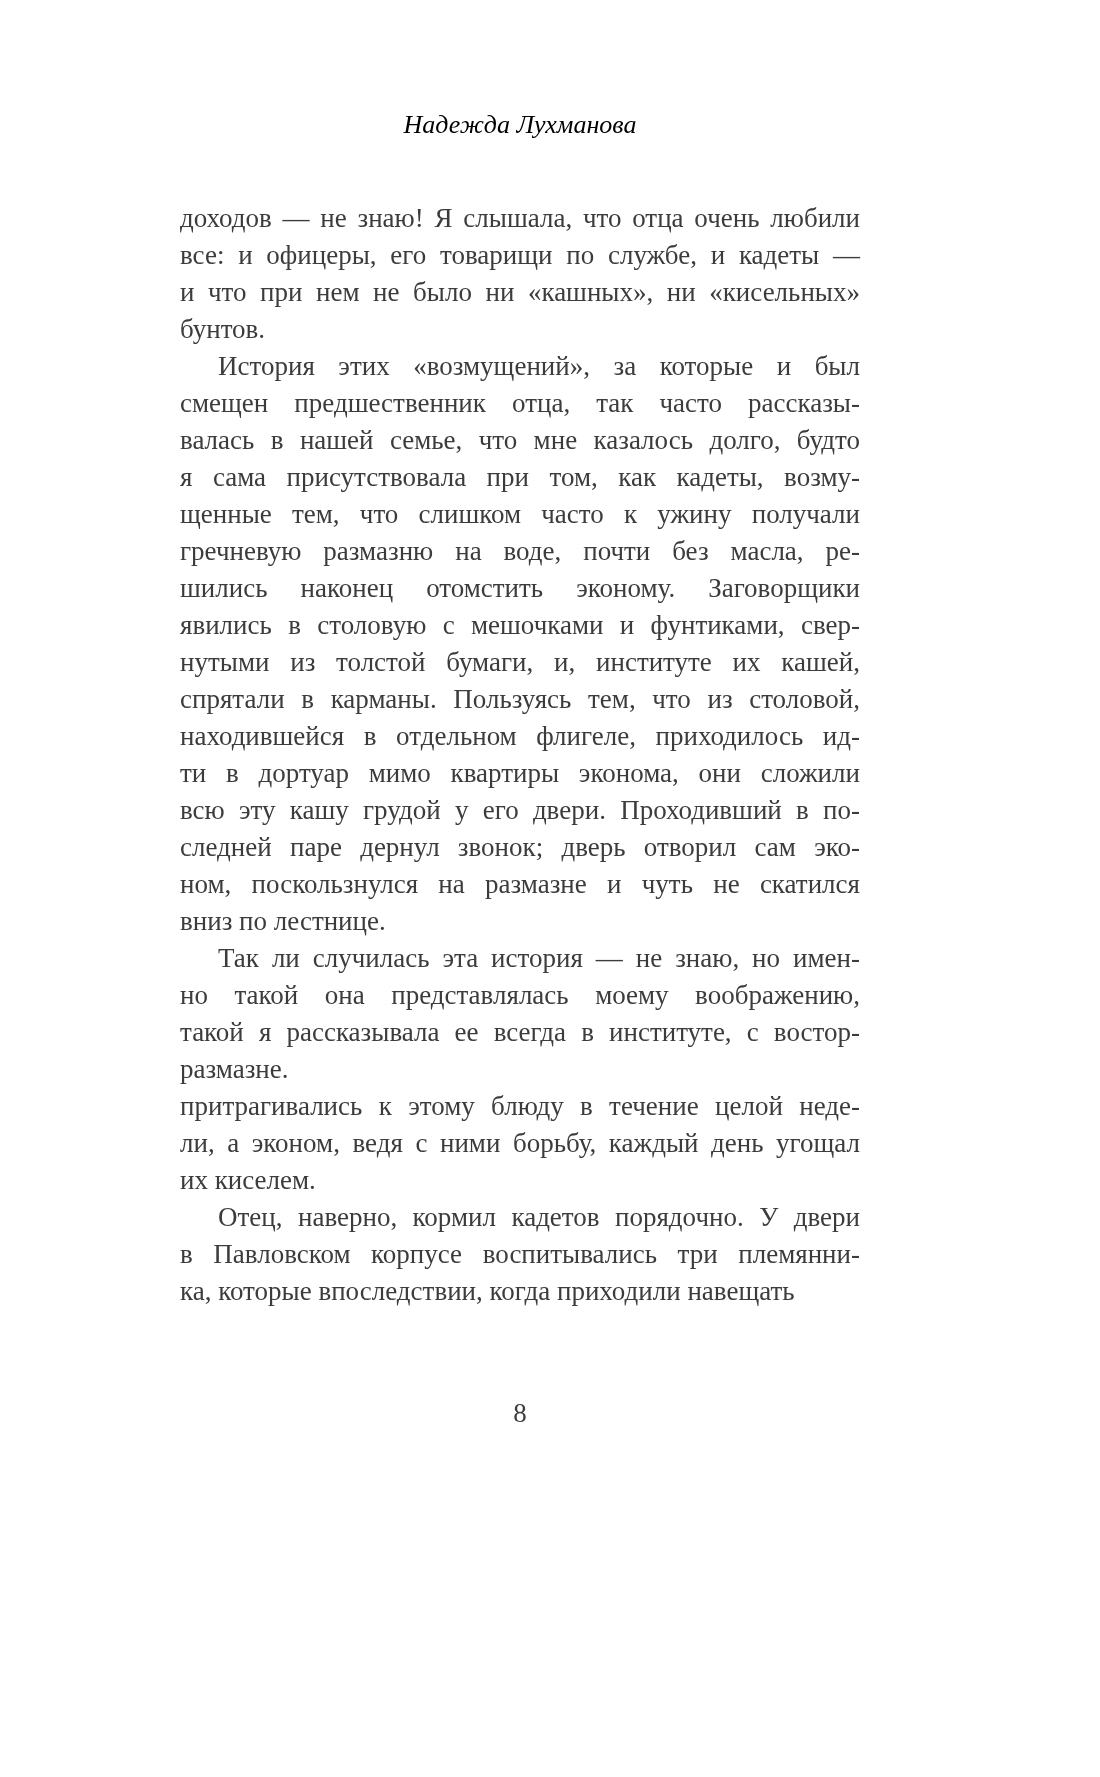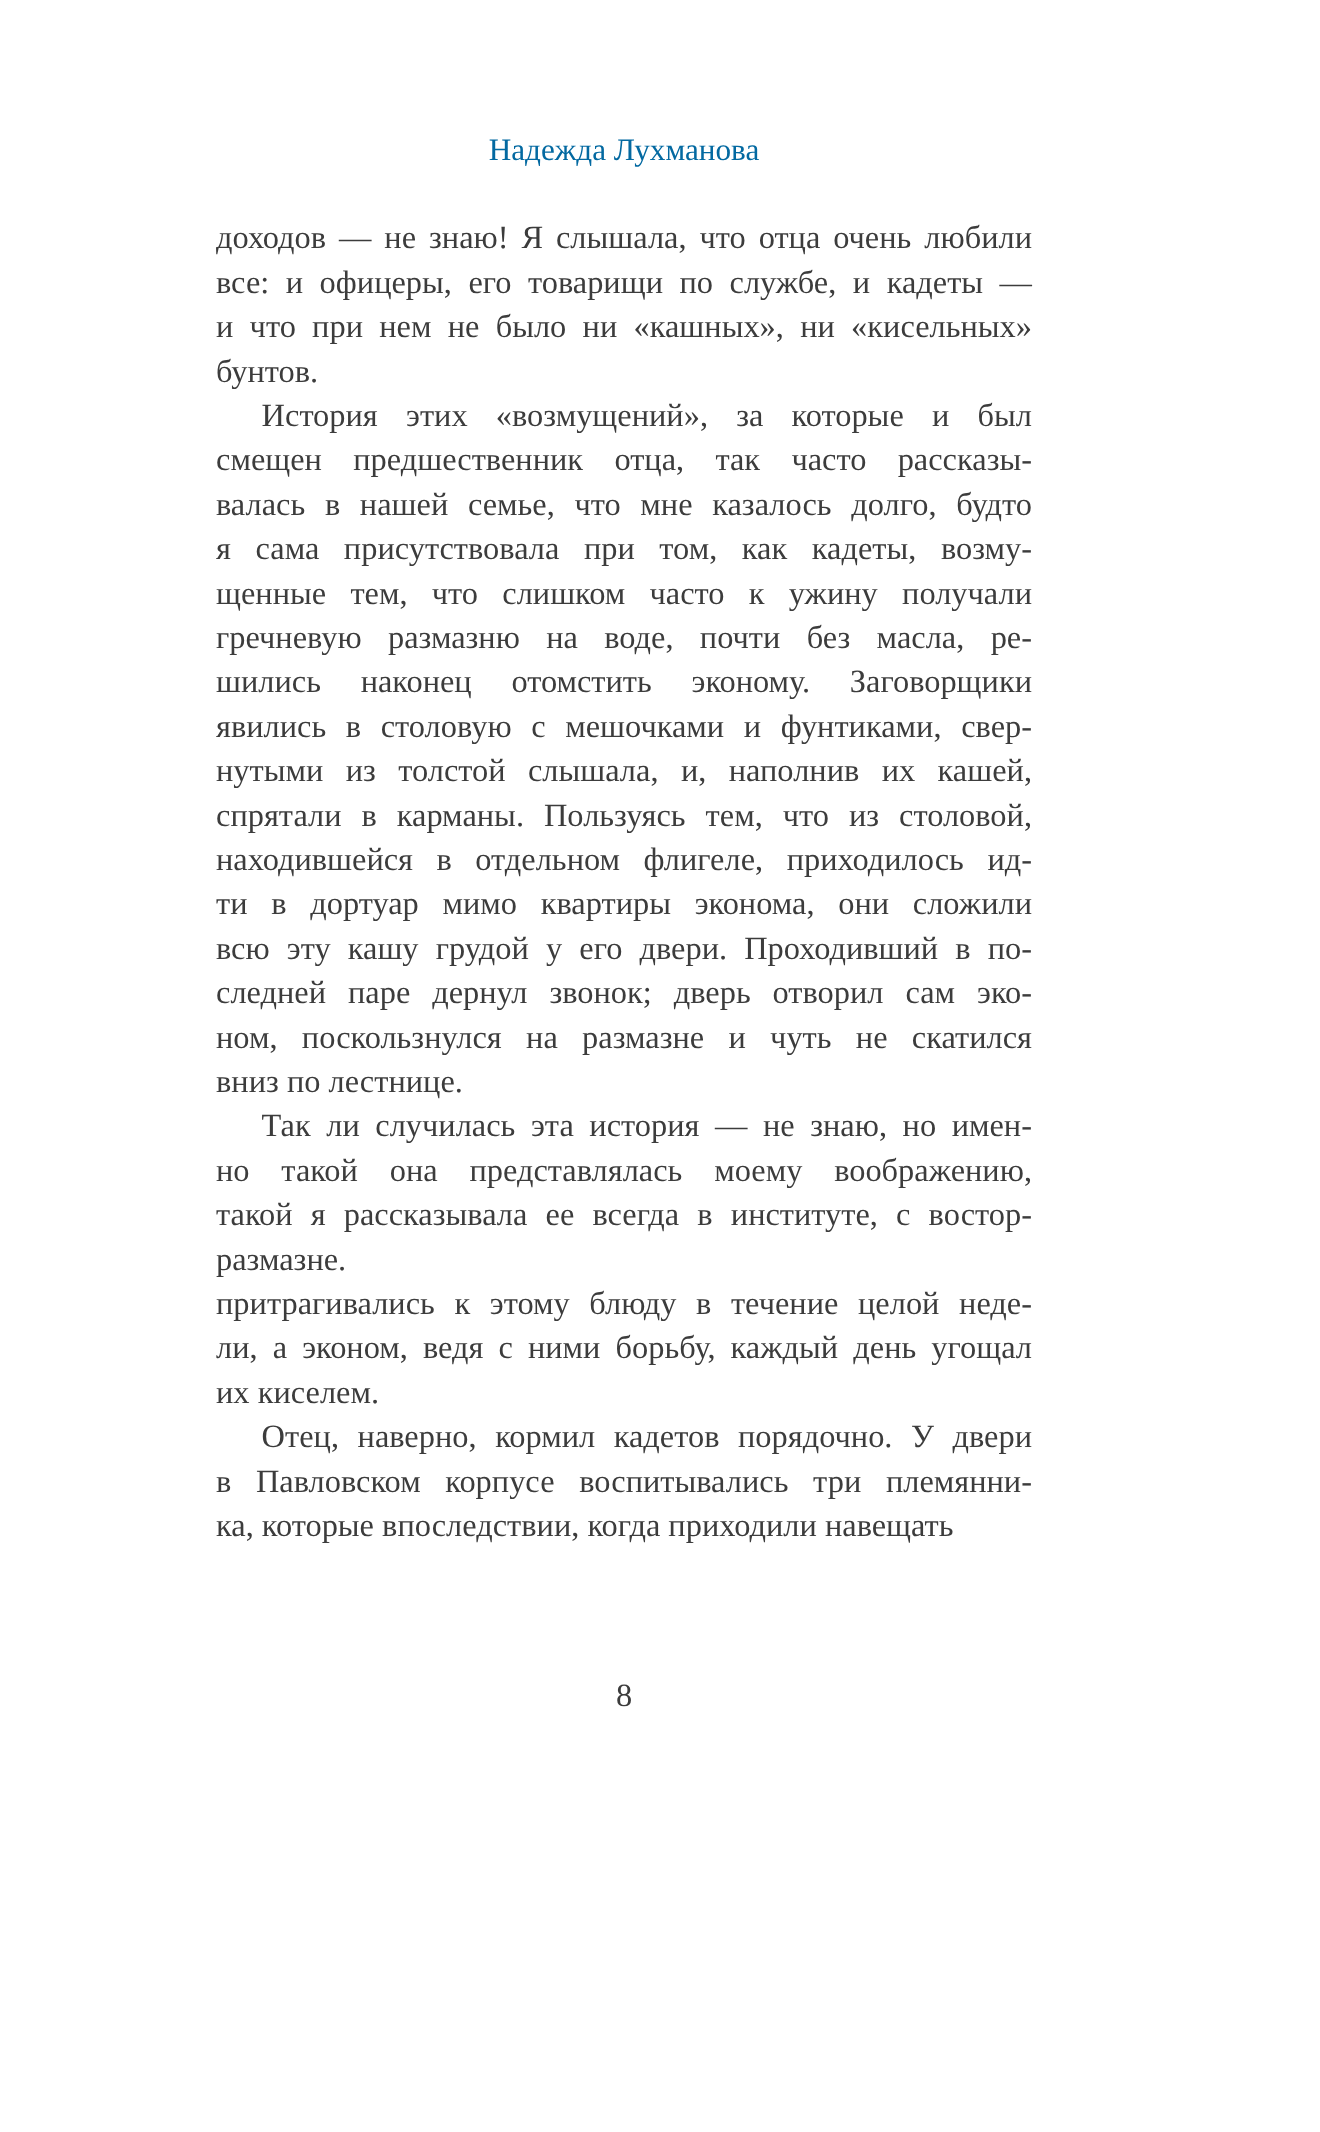--- a/index.html
+++ b/index.html
@@ -15,26 +15,27 @@
     font-family: "Liberation Serif", serif;
     color: #3c3c3c;
     overflow: hidden;
   }
   .running-header {
     position: absolute;
     top: 110px;
     left: 180px;
     width: 680px;
     text-align: center;
+    font-style: italic;
     font-size: 26px;
-    color: #0369a1;
+    color: #000000;
   }
   .body-text {
     position: absolute;
-    top: 180px;
+    top: 200px;
     left: 180px;
     width: 680px;
     font-size: 27px;
     line-height: 37px;
     color: #3c3c3c;
   }
   .paragraph {
     margin: 0;
     padding: 0;
   }
@@ -74,21 +75,21 @@
       </div>
       <div class="paragraph">
         <div class="line indent">История этих «возмущений», за которые и был</div>
         <div class="line">смещен предшественник отца, так часто рассказы-</div>
         <div class="line">валась в нашей семье, что мне казалось долго, будто</div>
         <div class="line">я сама присутствовала при том, как кадеты, возму-</div>
         <div class="line">щенные тем, что слишком часто к ужину получали</div>
         <div class="line">гречневую размазню на воде, почти без масла, ре-</div>
         <div class="line">шились наконец отомстить эконому. Заговорщики</div>
         <div class="line">явились в столовую с мешочками и фунтиками, свер-</div>
-        <div class="line">нутыми из толстой слышала, и, наполнив их кашей,</div>
+        <div class="line">нутыми из толстой бумаги, и, институте их кашей,</div>
         <div class="line">спрятали в карманы. Пользуясь тем, что из столовой,</div>
         <div class="line">находившейся в отдельном флигеле, приходилось ид-</div>
         <div class="line">ти в дортуар мимо квартиры эконома, они сложили</div>
         <div class="line">всю эту кашу грудой у его двери. Проходивший в по-</div>
         <div class="line">следней паре дернул звонок; дверь отворил сам эко-</div>
         <div class="line">ном, поскользнулся на размазне и чуть не скатился</div>
         <div class="line last">вниз по лестнице.</div>
       </div>
       <div class="paragraph">
         <div class="line indent">Так ли случилась эта история — не знаю, но имен-</div>

